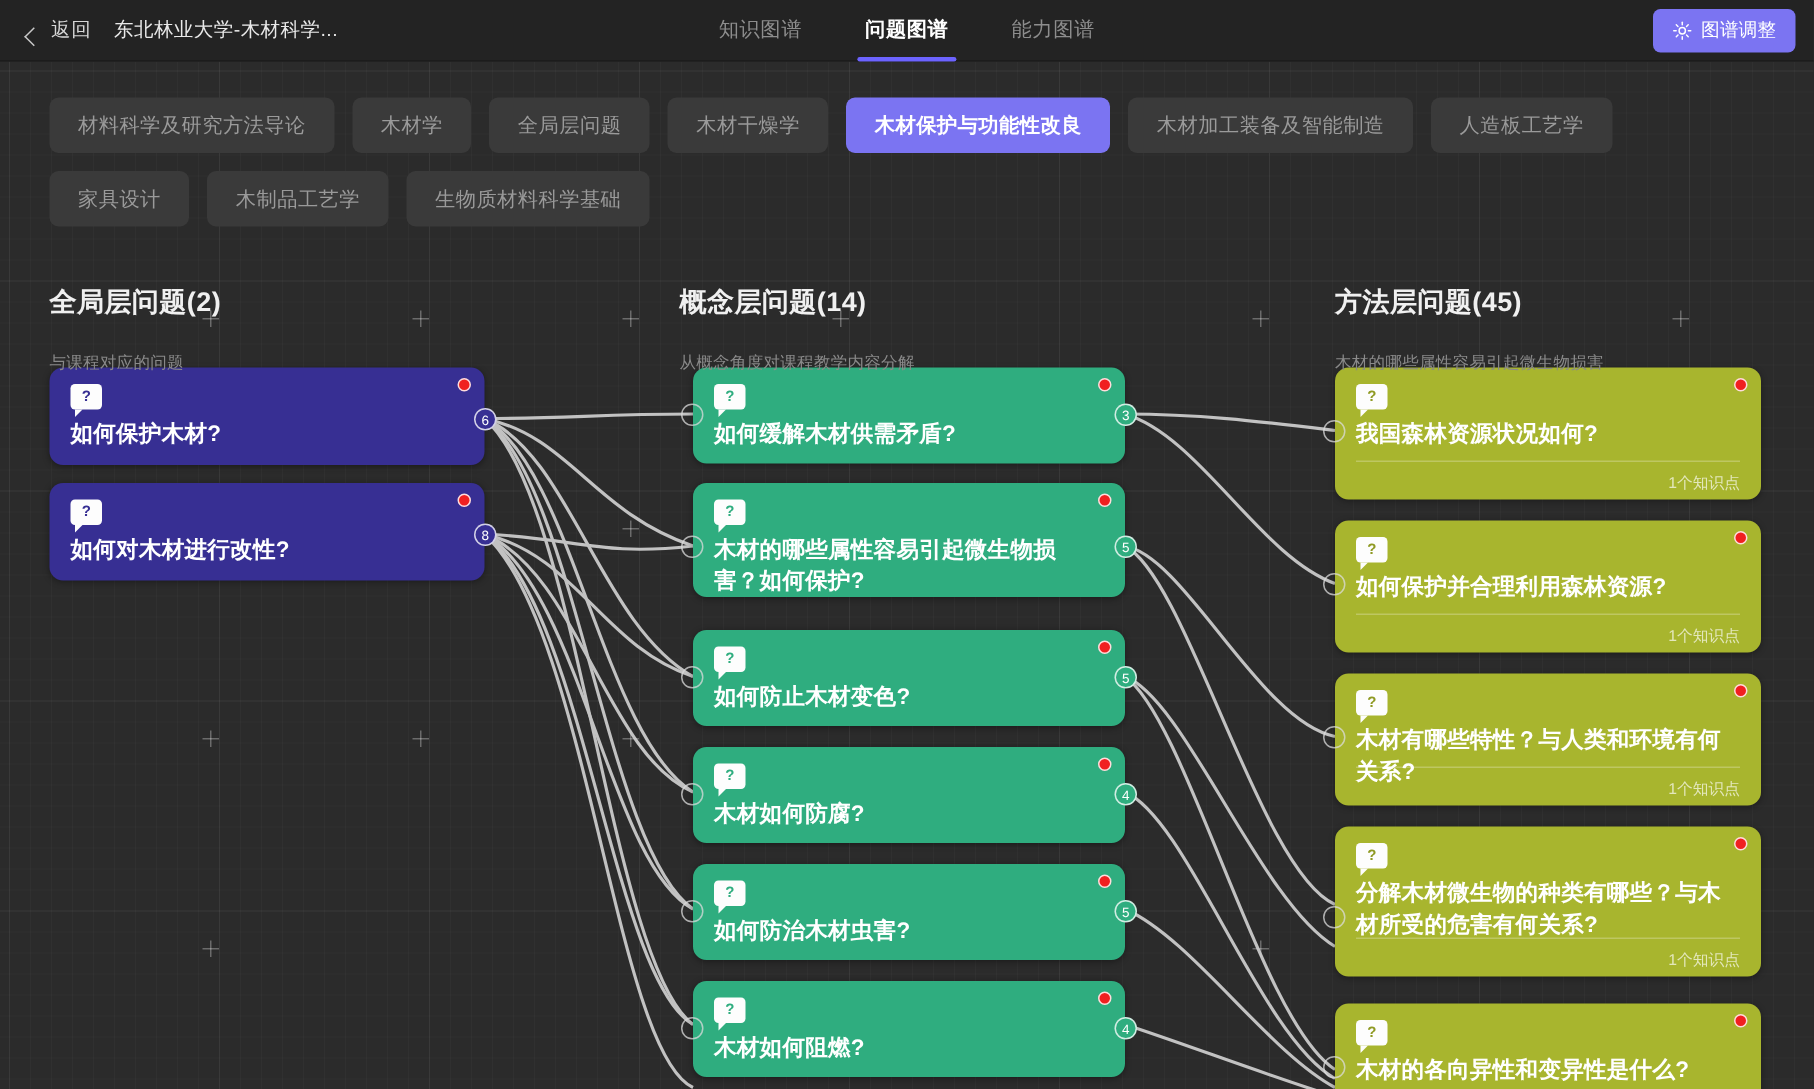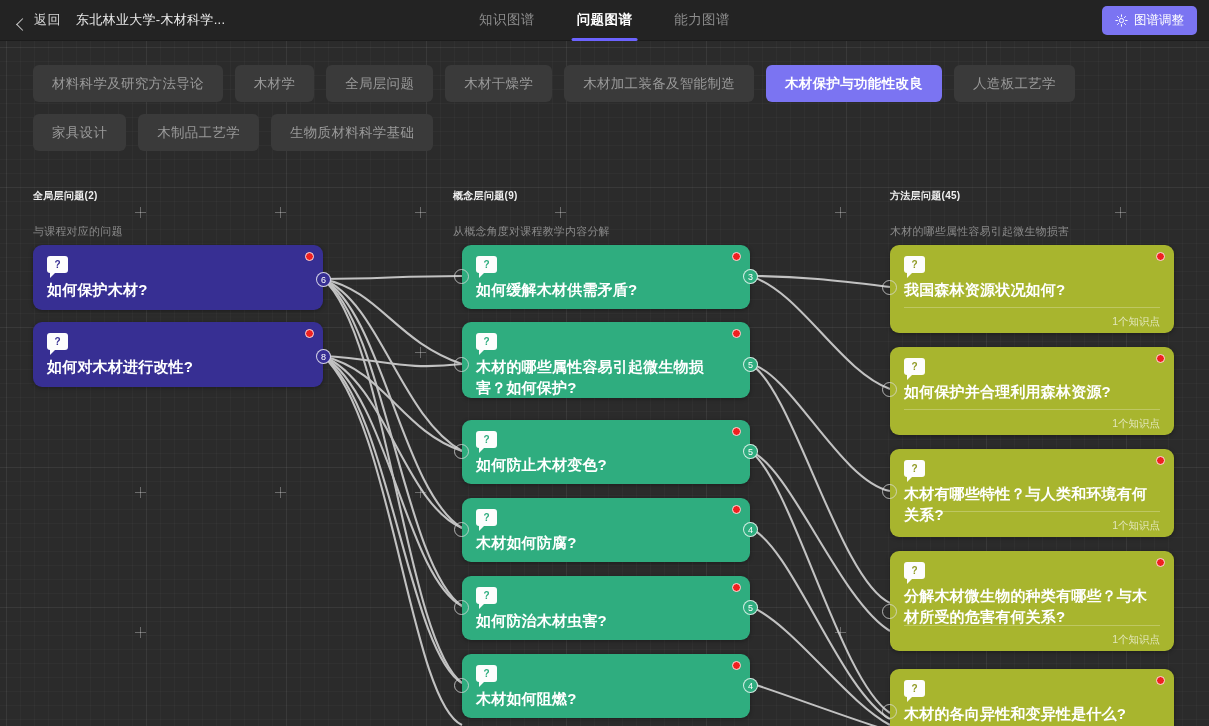--- a/index.html
+++ b/index.html
@@ -95,21 +95,21 @@
     background: #3a3a3a; color: #9a9a9a;
     border-radius: 6px; font-size: 13.5px; cursor: pointer;
     white-space: nowrap; letter-spacing: .3px;
   }
   .chip.active {
     background: #7b74f2; color: #ffffff; font-weight: bold;
   }
 
   
   .col-head { position: absolute; z-index: 20; }
-  .col-title { font-size: 10px; font-weight: bold; color: #f0f0f0; letter-spacing: .3px; }
+  .col-title { font-size: 18px; font-weight: bold; color: #f0f0f0; letter-spacing: .3px; }
   .col-sub   { font-size: 11px; color: #8a8a8a; margin-top: 21px; letter-spacing: .2px; }
 
   
   .edges { position: absolute; left: 0; top: 0; width: 1209px; height: 685px; z-index: 5; }
 
   
   .node {
     position: absolute; border-radius: 9px; z-index: 10;
     box-shadow: 0 1px 4px rgba(0,0,0,.35);
     cursor: pointer;
@@ -245,34 +245,34 @@
       <path d="M750,565 C795,585 845,660 890,684"></path>
       <path d="M750,642 C790,655 845,676 890,690"></path>
     </g>
   </svg>
 
   <div class="chips">
     <div class="chip">材料科学及研究方法导论</div>
     <div class="chip">木材学</div>
     <div class="chip">全局层问题</div>
     <div class="chip">木材干燥学</div>
+    <div class="chip active">木材保护与功能性改良</div>
     <div class="chip">木材加工装备及智能制造</div>
-    <div class="chip active">木材保护与功能性改良</div>
     <div class="chip">人造板工艺学</div>
     <div class="chip">家具设计</div>
     <div class="chip">木制品工艺学</div>
     <div class="chip">生物质材料科学基础</div>
   </div>
 
   <div class="col-head" style="left:33px; top:148px;">
     <div class="col-title">全局层问题(2)</div>
     <div class="col-sub">与课程对应的问题</div>
   </div>
   <div class="col-head" style="left:453px; top:148px;">
-    <div class="col-title">概念层问题(9)</div>
+    <div class="col-title">概念层问题(14)</div>
     <div class="col-sub">从概念角度对课程教学内容分解</div>
   </div>
   <div class="col-head" style="left:890px; top:148px;">
     <div class="col-title">方法层问题(45)</div>
     <div class="col-sub">木材的哪些属性容易引起微生物损害</div>
   </div>
 
   <div class="node purple" style="left:33px; top:204px; width:290px; height:65px;">
     <div class="qicon">
         <span>?</span>

